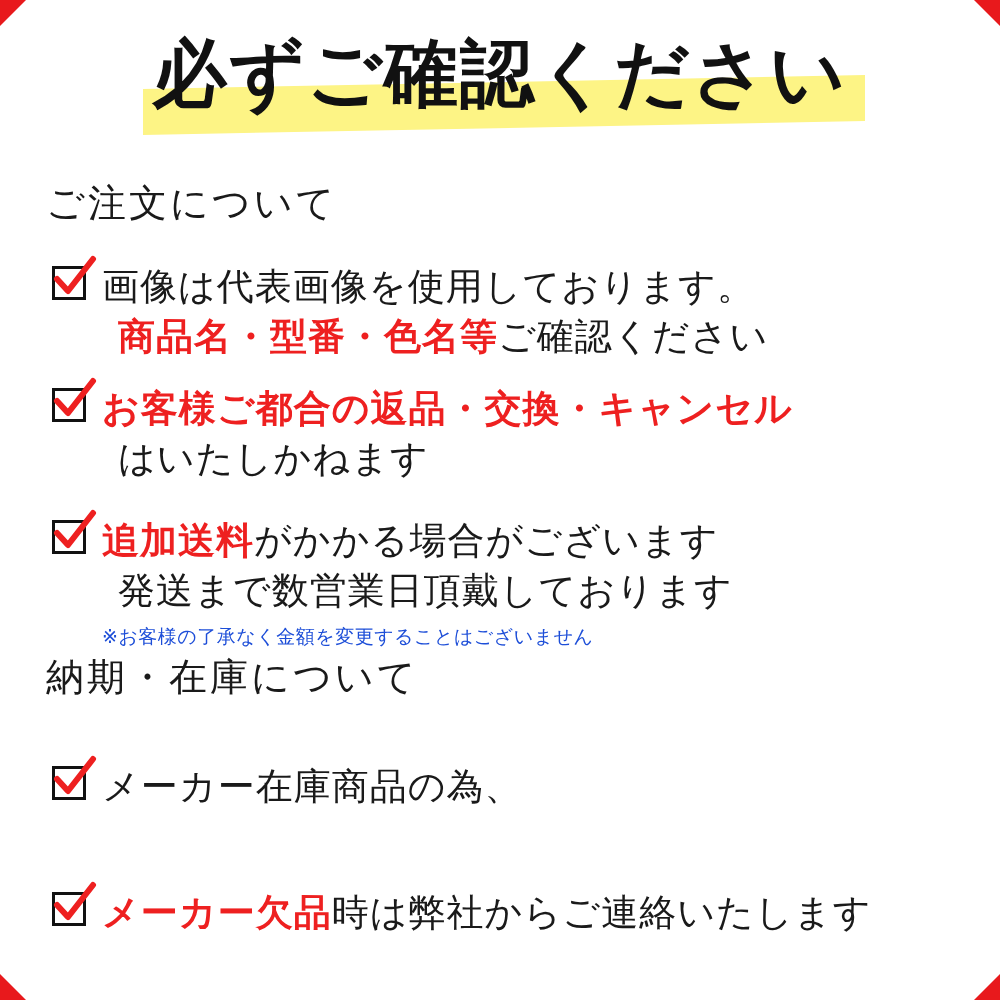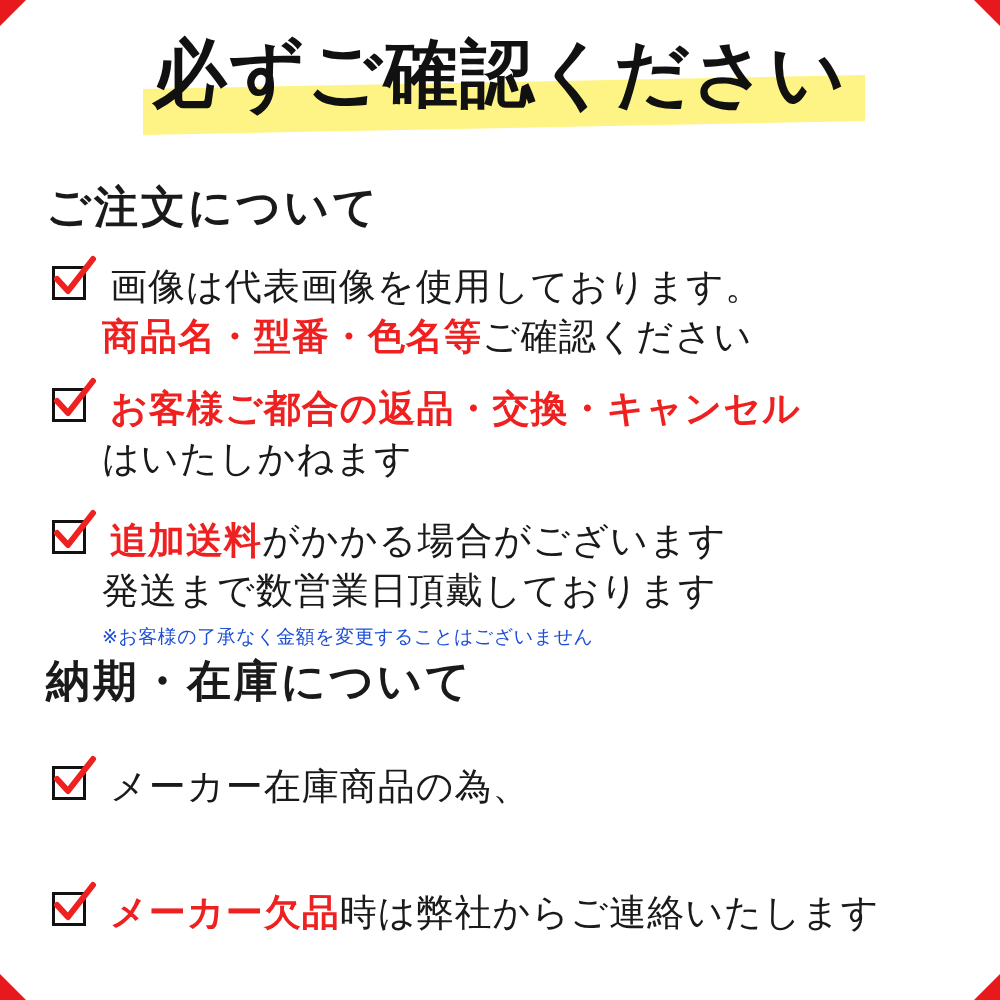--- a/index.html
+++ b/index.html
@@ -74,22 +74,22 @@
     line-height: 1.0;
     font-weight: bold;
     letter-spacing: 2px;
     color: #111111;
     white-space: nowrap;
   }
 
   
   .sec-head {
     position: absolute;
-    font-size: 44px;
-    font-weight: bold;
+    font-size: 38px;
+    font-weight: normal;
     color: #1a1a1a;
     letter-spacing: 3px;
     white-space: nowrap;
   }
   #sec1 { left: 46px; top: 178px; }
   #sec2 { left: 46px; top: 652px; }
 
   
   .item {
     position: absolute;
@@ -115,24 +115,23 @@
   }
   .lines {
     margin-left: 50px;
   }
   .line {
     font-size: 37px;
     line-height: 50px;
     white-space: nowrap;
     letter-spacing: 1px;
     color: #1a1a1a;
-    margin-left: 8px;
   }
   .line.indent {
-    margin-left: 0;
+    margin-left: 16px;
   }
   .red { color: #ee2020; font-weight: bold; }
   .blk { color: #1a1a1a; }
   .note {
     font-size: 19px;
     line-height: 40px;
     color: #1d4ed8;
     letter-spacing: 0.5px;
     margin-left: 50px;
     white-space: nowrap;

